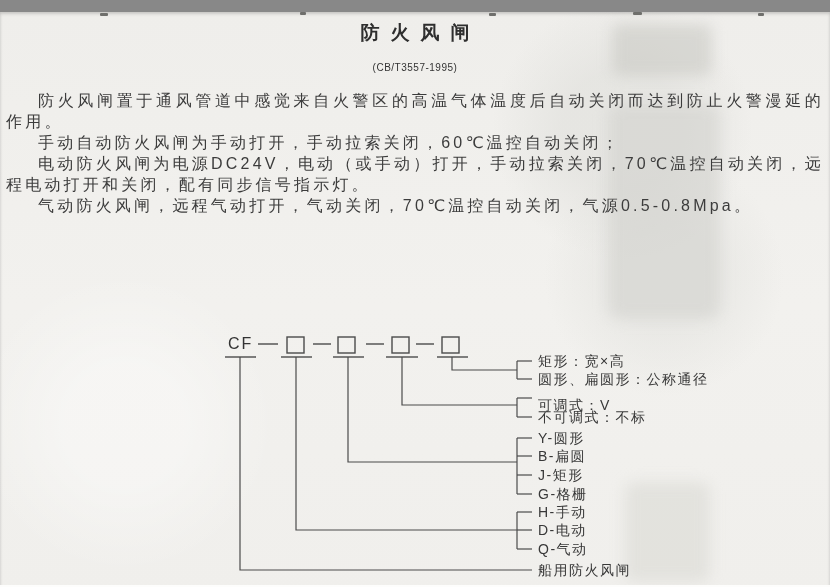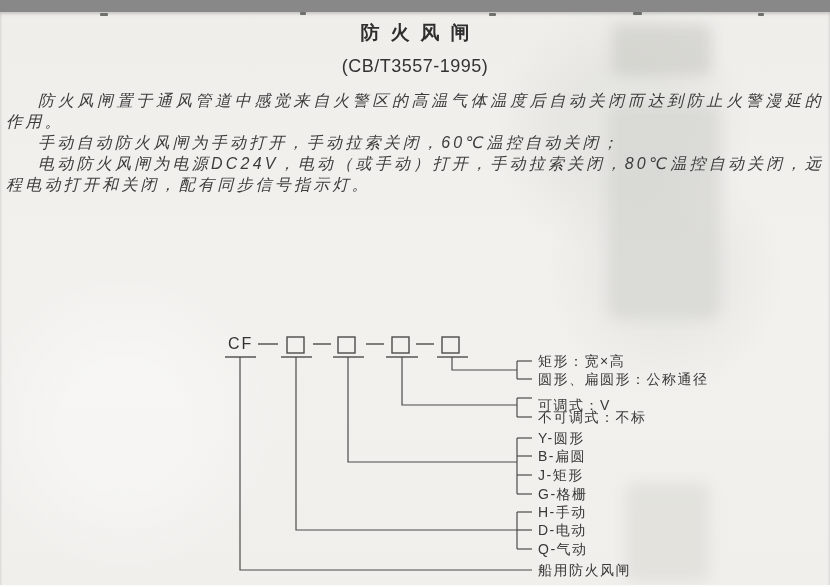--- a/index.html
+++ b/index.html
@@ -23,27 +23,27 @@
   .ghost{position:absolute;filter:blur(7px);}
   .ghost-1{left:612px;top:12px;width:100px;height:52px;background:rgba(198,198,193,.55);border-radius:8px;}
   .ghost-2{left:608px;top:92px;width:112px;height:215px;background:rgba(206,206,201,.5);border-radius:12px;}
   .ghost-3{left:625px;top:470px;width:85px;height:100px;background:rgba(210,210,205,.45);border-radius:10px;}
   .doc-title{
     position:absolute;top:8px;left:0;width:100%;
     text-align:center;font-size:19px;font-weight:bold;color:#2e2e2e;
     letter-spacing:11px;text-indent:11px;
   }
   .doc-subtitle{
-    position:absolute;top:44px;left:0;width:100%;
-    text-align:center;font-size:18px;color:#333;letter-spacing:.5px;
+    position:absolute;top:50px;left:0;width:100%;
+    text-align:center;font-size:10px;color:#333;letter-spacing:.5px;
   }
   .body-text{
     position:absolute;top:78px;left:6px;right:6px;
     font-size:16px;line-height:21px;letter-spacing:3.2px;
-    text-align:justify;color:#3c3c3c;font-style:italic;
+    text-align:justify;color:#3c3c3c;
   }
   .body-text p{margin:0;text-indent:2em;}
   .diagram-svg{position:absolute;left:0;top:318px;}
   .diagram-svg text{
     font-family:"Liberation Sans","DejaVu Sans",sans-serif;
     fill:#383838;font-size:14px;letter-spacing:1.5px;
   }
   .diagram-svg text.code-prefix{font-size:16px;letter-spacing:2px;fill:#333;}
   .footer-strip{
     position:absolute;left:0;bottom:0;width:830px;height:14px;background:#fdfdfc;
@@ -64,21 +64,22 @@
   <div class="speck" style="left:633px;top:0;width:9px;height:3px;"></div>
   <div class="speck" style="left:758px;top:1px;width:6px;height:3px;"></div>
   <div class="speck" style="left:0;top:582px;width:5px;height:5px;"></div>
 
   <div class="doc-title">防火风闸</div>
   <div class="doc-subtitle">(CB/T3557-1995)</div>
 
   <div class="body-text">
     <p>防火风闸置于通风管道中感觉来自火警区的高温气体温度后自动关闭而达到防止火警漫延的作用。</p>
     <p>手动自动防火风闸为手动打开，手动拉索关闭，60℃温控自动关闭；</p>
-    <p>电动防火风闸为电源DC24V，电动（或手动）打开，手动拉索关闭，80℃温控自动关闭，远程电动打开和关闭，配有同步信号指示灯。</p>
+    <p>电动防火风闸为电源DC24V，电动（或手动）打开，手动拉索关闭，70℃温控自动关闭，远程电动打开和关闭，配有同步信号指示灯。</p>
+    <p>气动防火风闸，远程气动打开，气动关闭，70℃温控自动关闭，气源0.5-0.8Mpa。</p>
   </div>
 
   <svg class="diagram-svg" width="830" height="258" viewBox="0 0 830 258">
 
     <text class="code-prefix" x="228" y="19">CF</text>
     <g stroke="#4b4b4b" stroke-width="1.4" fill="none">
       <line x1="258" y1="14" x2="278" y2="14"></line>
       <rect x="287" y="7" width="17" height="16"></rect>
       <line x1="313" y1="14" x2="331" y2="14"></line>
       <rect x="338" y="7" width="17" height="16"></rect>

